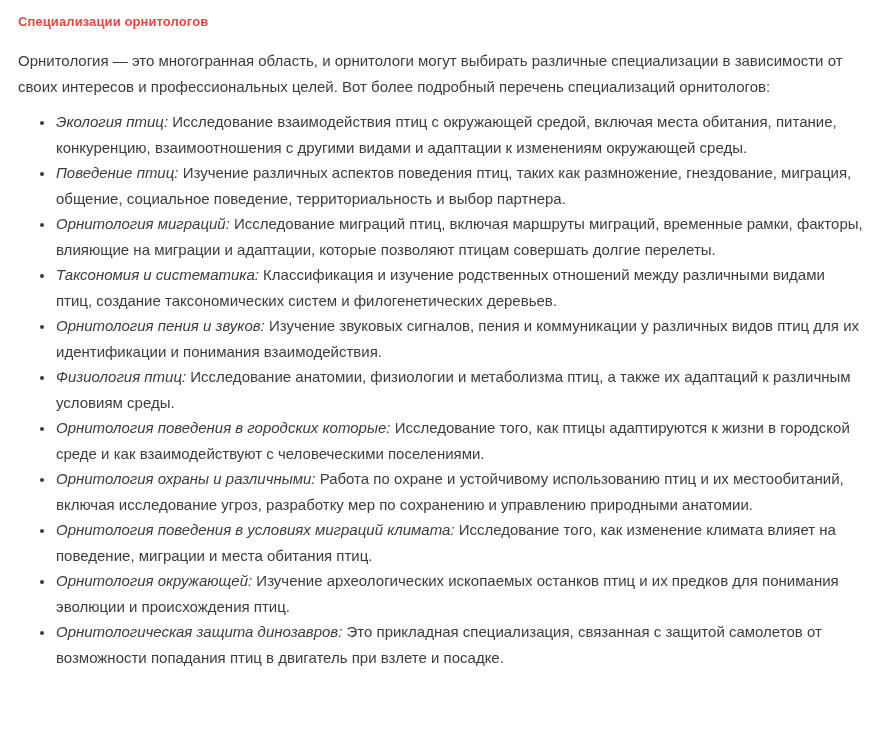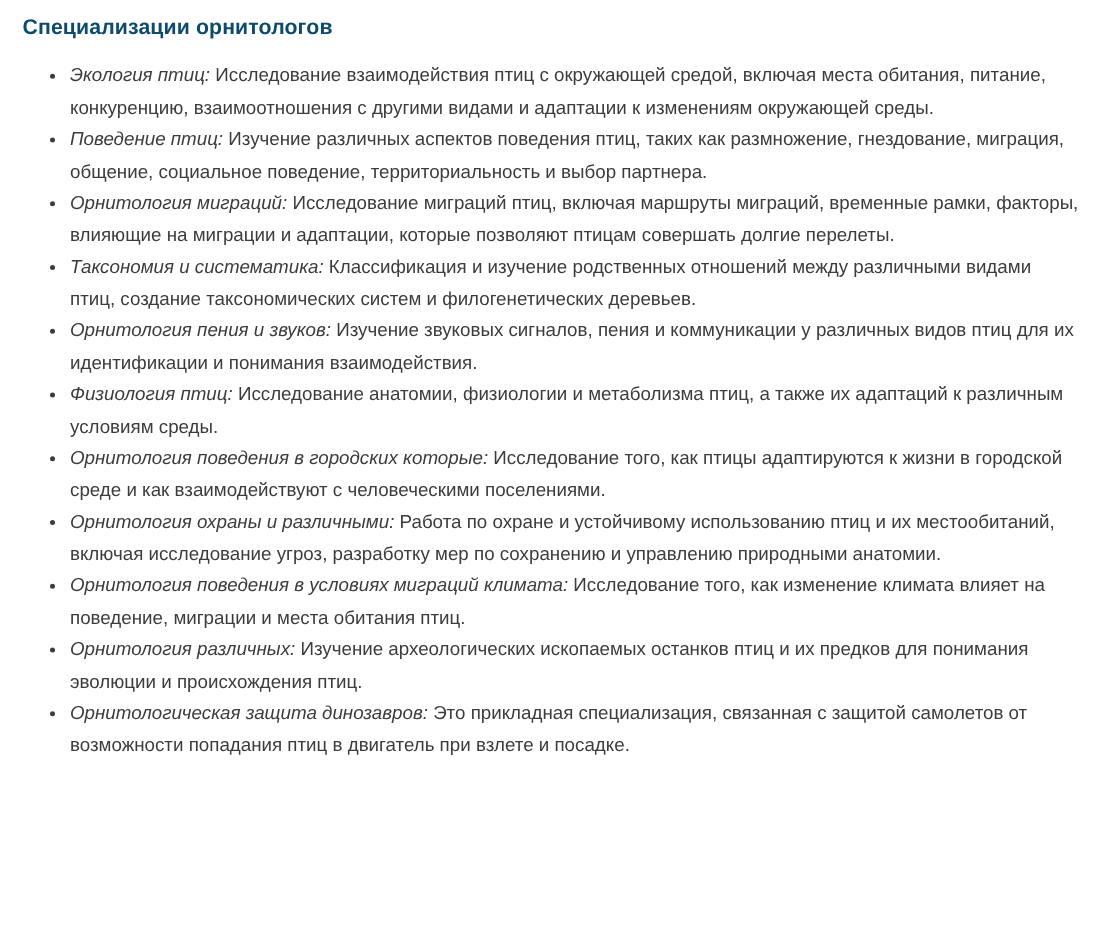--- a/index.html
+++ b/index.html
@@ -13,24 +13,24 @@
     min-height: 750px;
     font-family: "Liberation Sans", "DejaVu Sans", sans-serif;
     color: #3c3c3c;
     font-size: 15px;
     line-height: 25.5px;
   }
   .doc {
     padding: 8px 18px 16px 18px;
   }
   h1.doc-title {
-    font-size: 17px;
+    font-size: 13px;
     line-height: 24px;
     font-weight: 600;
-    color: #0c4a6e;
+    color: #ef4444;
     margin: 2px 0 14px 0;
     letter-spacing: 0.1px;
   }
   p.doc-intro {
     margin: 0 0 10px 0;
     max-width: 845px;
   }
   ul.spec-list {
     margin: 0;
     padding: 0 0 0 37px;
@@ -48,20 +48,21 @@
     font-weight: normal;
   }
 </style>
 </head>
 <body>
 
 <div class="doc">
 
   <h1 class="doc-title">Специализации орнитологов</h1>
 
+  <p class="doc-intro">Орнитология — это многогранная область, и орнитологи могут выбирать различные специализации в зависимости от своих интересов и профессиональных целей. Вот более подробный перечень специализаций орнитологов:</p>
 
   <ul class="spec-list">
     <li>
       <em class="spec-lead">Экология птиц:</em>
       <span>Исследование взаимодействия птиц с окружающей средой, включая места обитания, питание, конкуренцию, взаимоотношения с другими видами и адаптации к изменениям окружающей среды.</span>
     </li>
     <li>
       <em class="spec-lead">Поведение птиц:</em>
       <span>Изучение различных аспектов поведения птиц, таких как размножение, гнездование, миграция, общение, социальное поведение, территориальность и выбор партнера.</span>
     </li>
@@ -87,21 +88,21 @@
     </li>
     <li>
       <em class="spec-lead">Орнитология охраны и различными:</em>
       <span>Работа по охране и устойчивому использованию птиц и их местообитаний, включая исследование угроз, разработку мер по сохранению и управлению природными анатомии.</span>
     </li>
     <li>
       <em class="spec-lead">Орнитология поведения в условиях миграций климата:</em>
       <span>Исследование того, как изменение климата влияет на поведение, миграции и места обитания птиц.</span>
     </li>
     <li>
-      <em class="spec-lead">Орнитология различных:</em>
+      <em class="spec-lead">Орнитология окружающей:</em>
       <span>Изучение археологических ископаемых останков птиц и их предков для понимания эволюции и происхождения птиц.</span>
     </li>
     <li>
       <em class="spec-lead">Орнитологическая защита динозавров:</em>
       <span>Это прикладная специализация, связанная с защитой самолетов от возможности попадания птиц в двигатель при взлете и посадке.</span>
     </li>
   </ul>
 
 </div>
 

